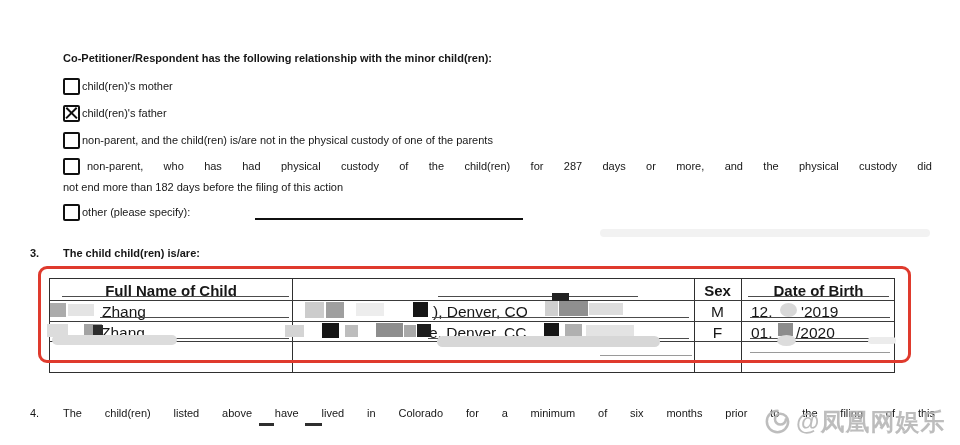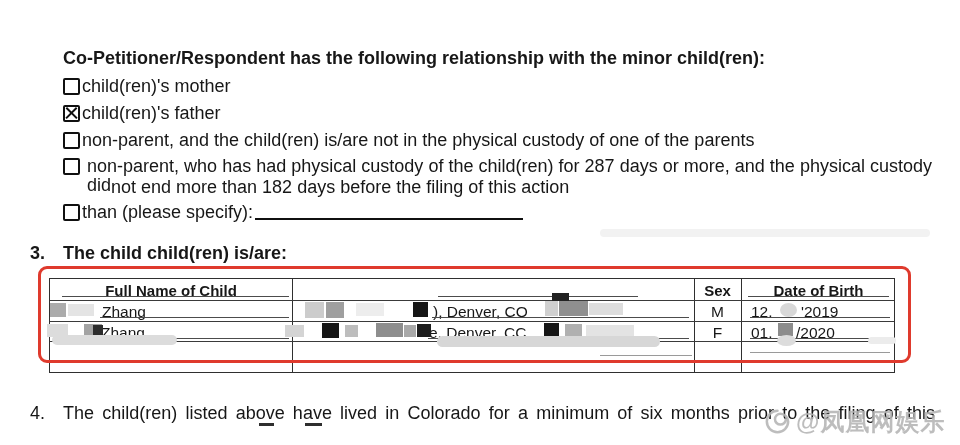--- a/index.html
+++ b/index.html
@@ -3,21 +3,21 @@
 <meta charset="utf-8">
 <style>
   html,body{margin:0;padding:0;}
   body{
     width:960px;height:445px;background:#ffffff;overflow:hidden;position:relative;
     font-family:"Liberation Sans", sans-serif;color:#171717;
     -webkit-font-smoothing:antialiased;
   }
   .abs{position:absolute;}
   .bold{font-weight:bold;}
-  .txt{font-size:18px;line-height:19px;white-space:nowrap;}
+  .txt{font-size:11px;line-height:19px;white-space:nowrap;}
   .just{white-space:normal;text-align:justify;text-align-last:justify;}
   
   .cb{position:absolute;width:13px;height:13px;border:2.2px solid #101010;border-radius:2px;background:#fff;}
   .cb .x1,.cb .x2{position:absolute;left:-1px;top:5px;width:15px;height:2.4px;background:#101010;}
   .cb .x1{transform:rotate(45deg);}
   .cb .x2{transform:rotate(-45deg);}
   
   .table-box{left:49px;top:278px;width:846px;height:95px;border:1.6px solid #2f2f2f;box-sizing:border-box;}
   .vline{position:absolute;top:0;bottom:0;width:1.4px;background:#2f2f2f;}
   .hline{position:absolute;left:0;right:0;height:1.3px;background:#3a3a3a;}
@@ -53,24 +53,24 @@
       <span class="x1"></span>
       <span class="x2"></span>
     </div>
   <div class="abs txt" style="left:82px;top:104px;">child(ren)'s father</div>
 
   <div class="cb" style="left:63px;top:132px;"></div>
   <div class="abs txt" style="left:82px;top:131px;">non-parent, and the child(ren) is/are not in the physical custody of one of the parents</div>
 
   <div class="cb" style="left:63px;top:158px;"></div>
   <div class="abs txt just" style="left:87px;top:157px;width:845px;">non-parent, who has had physical custody of the child(ren) for 287 days or more, and the physical  custody did</div>
-  <div class="abs txt" style="left:63px;top:178px;margin-left:48px;">not end more than 182 days before the filing of this action</div>
+  <div class="abs txt" style="left:63px;top:178px;">not end more than 182 days before the filing of this action</div>
 
   <div class="cb" style="left:63px;top:204px;"></div>
-  <div class="abs txt" style="left:82px;top:203px;">than (please specify):</div>
+  <div class="abs txt" style="left:82px;top:203px;">other (please specify):</div>
   <div class="abs blank-line"></div>
 
   <div class="abs txt bold" style="left:30px;top:244px;">3.</div>
   <div class="abs txt bold" style="left:63px;top:244px;">The child child(ren) is/are:</div>
 
   <div class="abs table-box">
     <div class="vline" style="left:242px;"></div>
     <div class="vline" style="left:644px;"></div>
     <div class="vline" style="left:691px;"></div>
     <div class="hline" style="top:21px;"></div>

